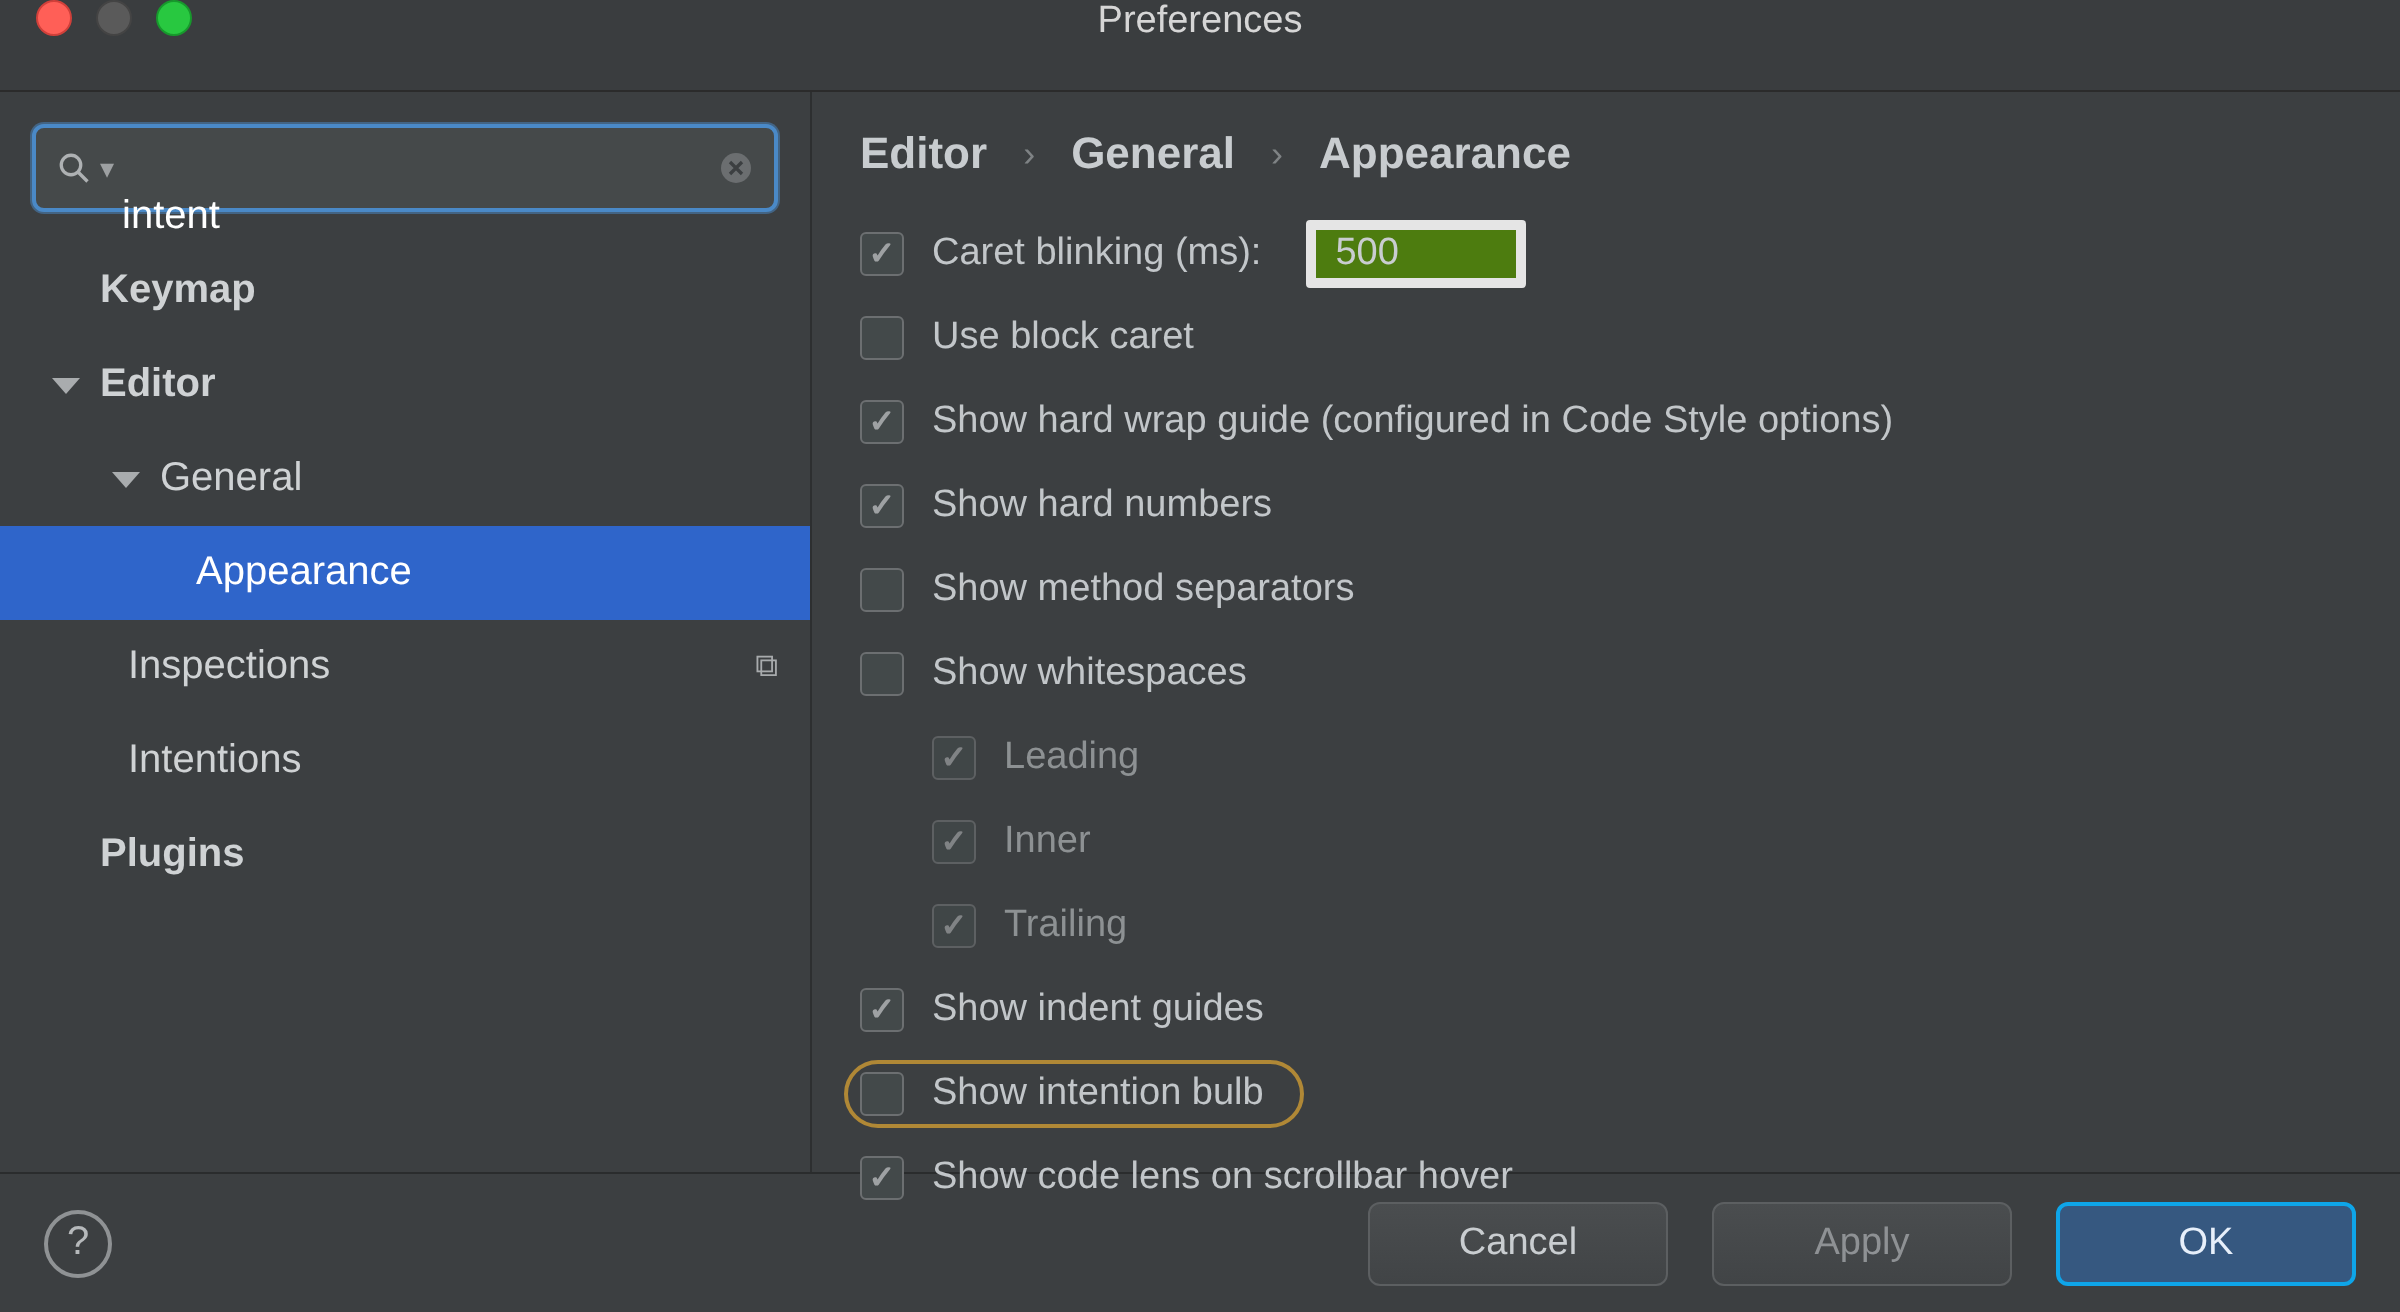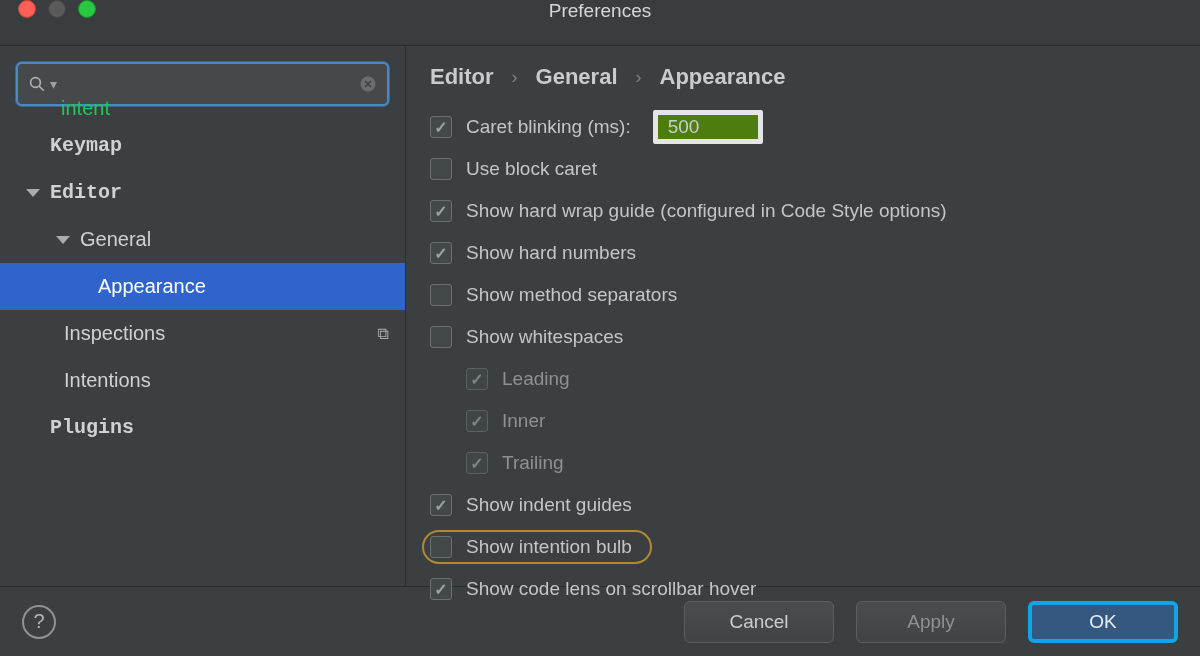--- a/index.html
+++ b/index.html
@@ -71,21 +71,21 @@
 .search-wrap .opt-arrow {
   color: #9da0a2;
   margin-right: 4px;
   font-size: 14px;
 }
 .search-wrap input {
   flex: 1;
   background: transparent;
   border: none;
   outline: none;
-  color: #22c55e;
+  color: #ffffff;
   font-size: 20px;
   margin-top: 48px;
 }
 .search-wrap .clear {
   color: #97999b;
   font-size: 16px;
   cursor: pointer;
   display:flex;
   align-items:center;
 }
@@ -96,21 +96,21 @@
 }
 .tree-item {
   height: 47px;
   display: flex;
   align-items: center;
   color: #cfd2d4;
   cursor: pointer;
   font-size: 20px;
   position: relative;
 }
-.tree-item.bold { font-weight: 600; font-family: Liberation Mono, monospace; }
+.tree-item.bold { font-weight: 600; }
 .tree-item.selected {
   background: #2f65ca;
   color: #ffffff;
 }
 .disclosure {
   width: 0; height: 0;
   border-style: solid;
   margin-right: 10px;
 }
 .disclosure.down {
@@ -237,21 +237,21 @@
   font-size: 19px;
   margin-left: 22px;
   cursor: pointer;
   display: flex;
   align-items: center;
   justify-content: center;
 }
 .btn.dim { color: #8e9194; }
 .btn.primary {
   background: #365880;
-  border: 4px solid #0ea5e9;
+  border: 2px solid #0ea5e9;
   color: #e7effa;
 }
 </style>
 </head>
 <body>
 
 <div class="titlebar">
   <div class="traffic-lights">
     <div class="dot red"></div>
     <div class="dot yellow"></div>

